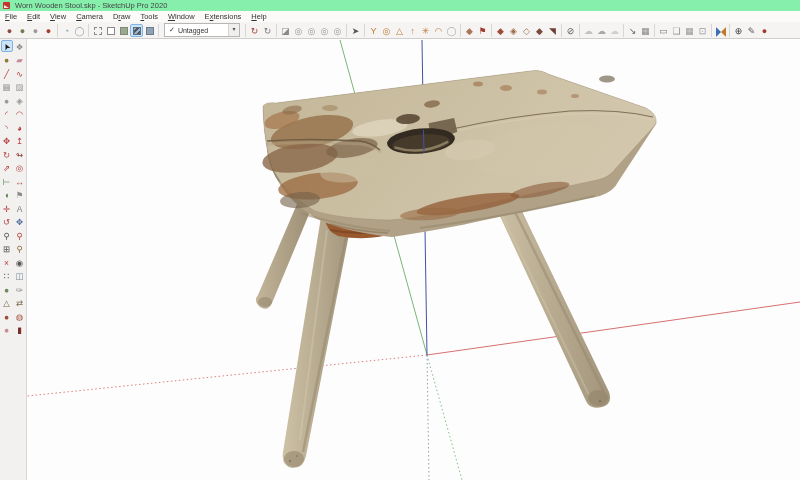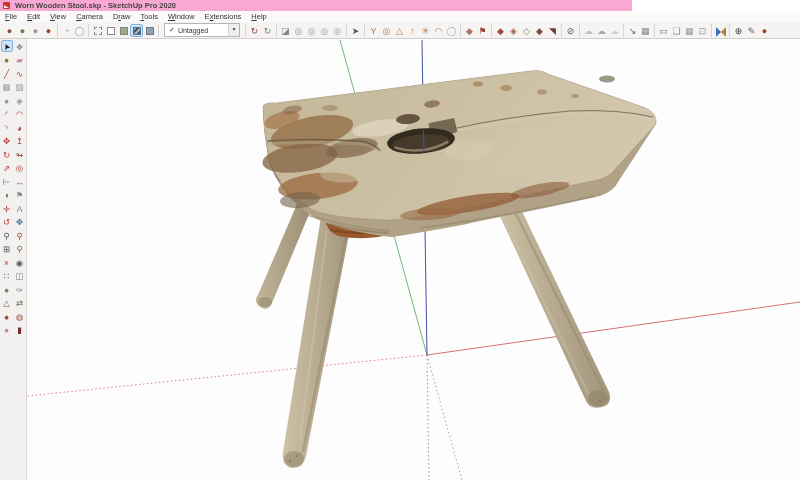--- a/index.html
+++ b/index.html
@@ -1,19 +1,19 @@
 <!DOCTYPE html>
 <html><head>
 <meta charset="utf-8">
 <style>
   html,body{margin:0;padding:0;}
   body{width:800px;height:480px;overflow:hidden;background:#fff;
        font-family:"Liberation Sans",sans-serif;-webkit-font-smoothing:antialiased;}
-  .titlebar{position:absolute;left:0;top:0;width:632px;height:11px;background:#f9a8d4;
-            display:flex;align-items:center;border-bottom:1px solid #eceae8;font-weight:bold;}
+  .titlebar{position:absolute;left:0;top:0;width:800px;height:11px;background:#86efac;
+            display:flex;align-items:center;border-bottom:1px solid #eceae8;}
   .app-logo{width:7px;height:7px;margin-left:3px;background:#c6352c;border-radius:1px;position:relative;}
   .app-logo:after{content:"";position:absolute;left:1px;top:3px;border-left:5px solid #fff;
                   border-top:3px solid transparent;opacity:.9;}
   .title-text{font-size:7.5px;color:#444;margin-left:5px;white-space:nowrap;}
   .menubar{position:absolute;left:0;top:11px;width:800px;height:11px;background:#fbfaf9;
            display:flex;align-items:center;}
   .menu-item{font-size:7.5px;color:#333;padding:0 5px;height:11px;line-height:11px;cursor:default;}
   .menu-item u{text-decoration:underline;}
   .toolbar{position:absolute;left:0;top:22px;width:800px;height:17px;background:#f5f4f2;
            border-bottom:1px solid #cfcecc;display:flex;align-items:center;padding-left:3px;box-sizing:border-box;}

